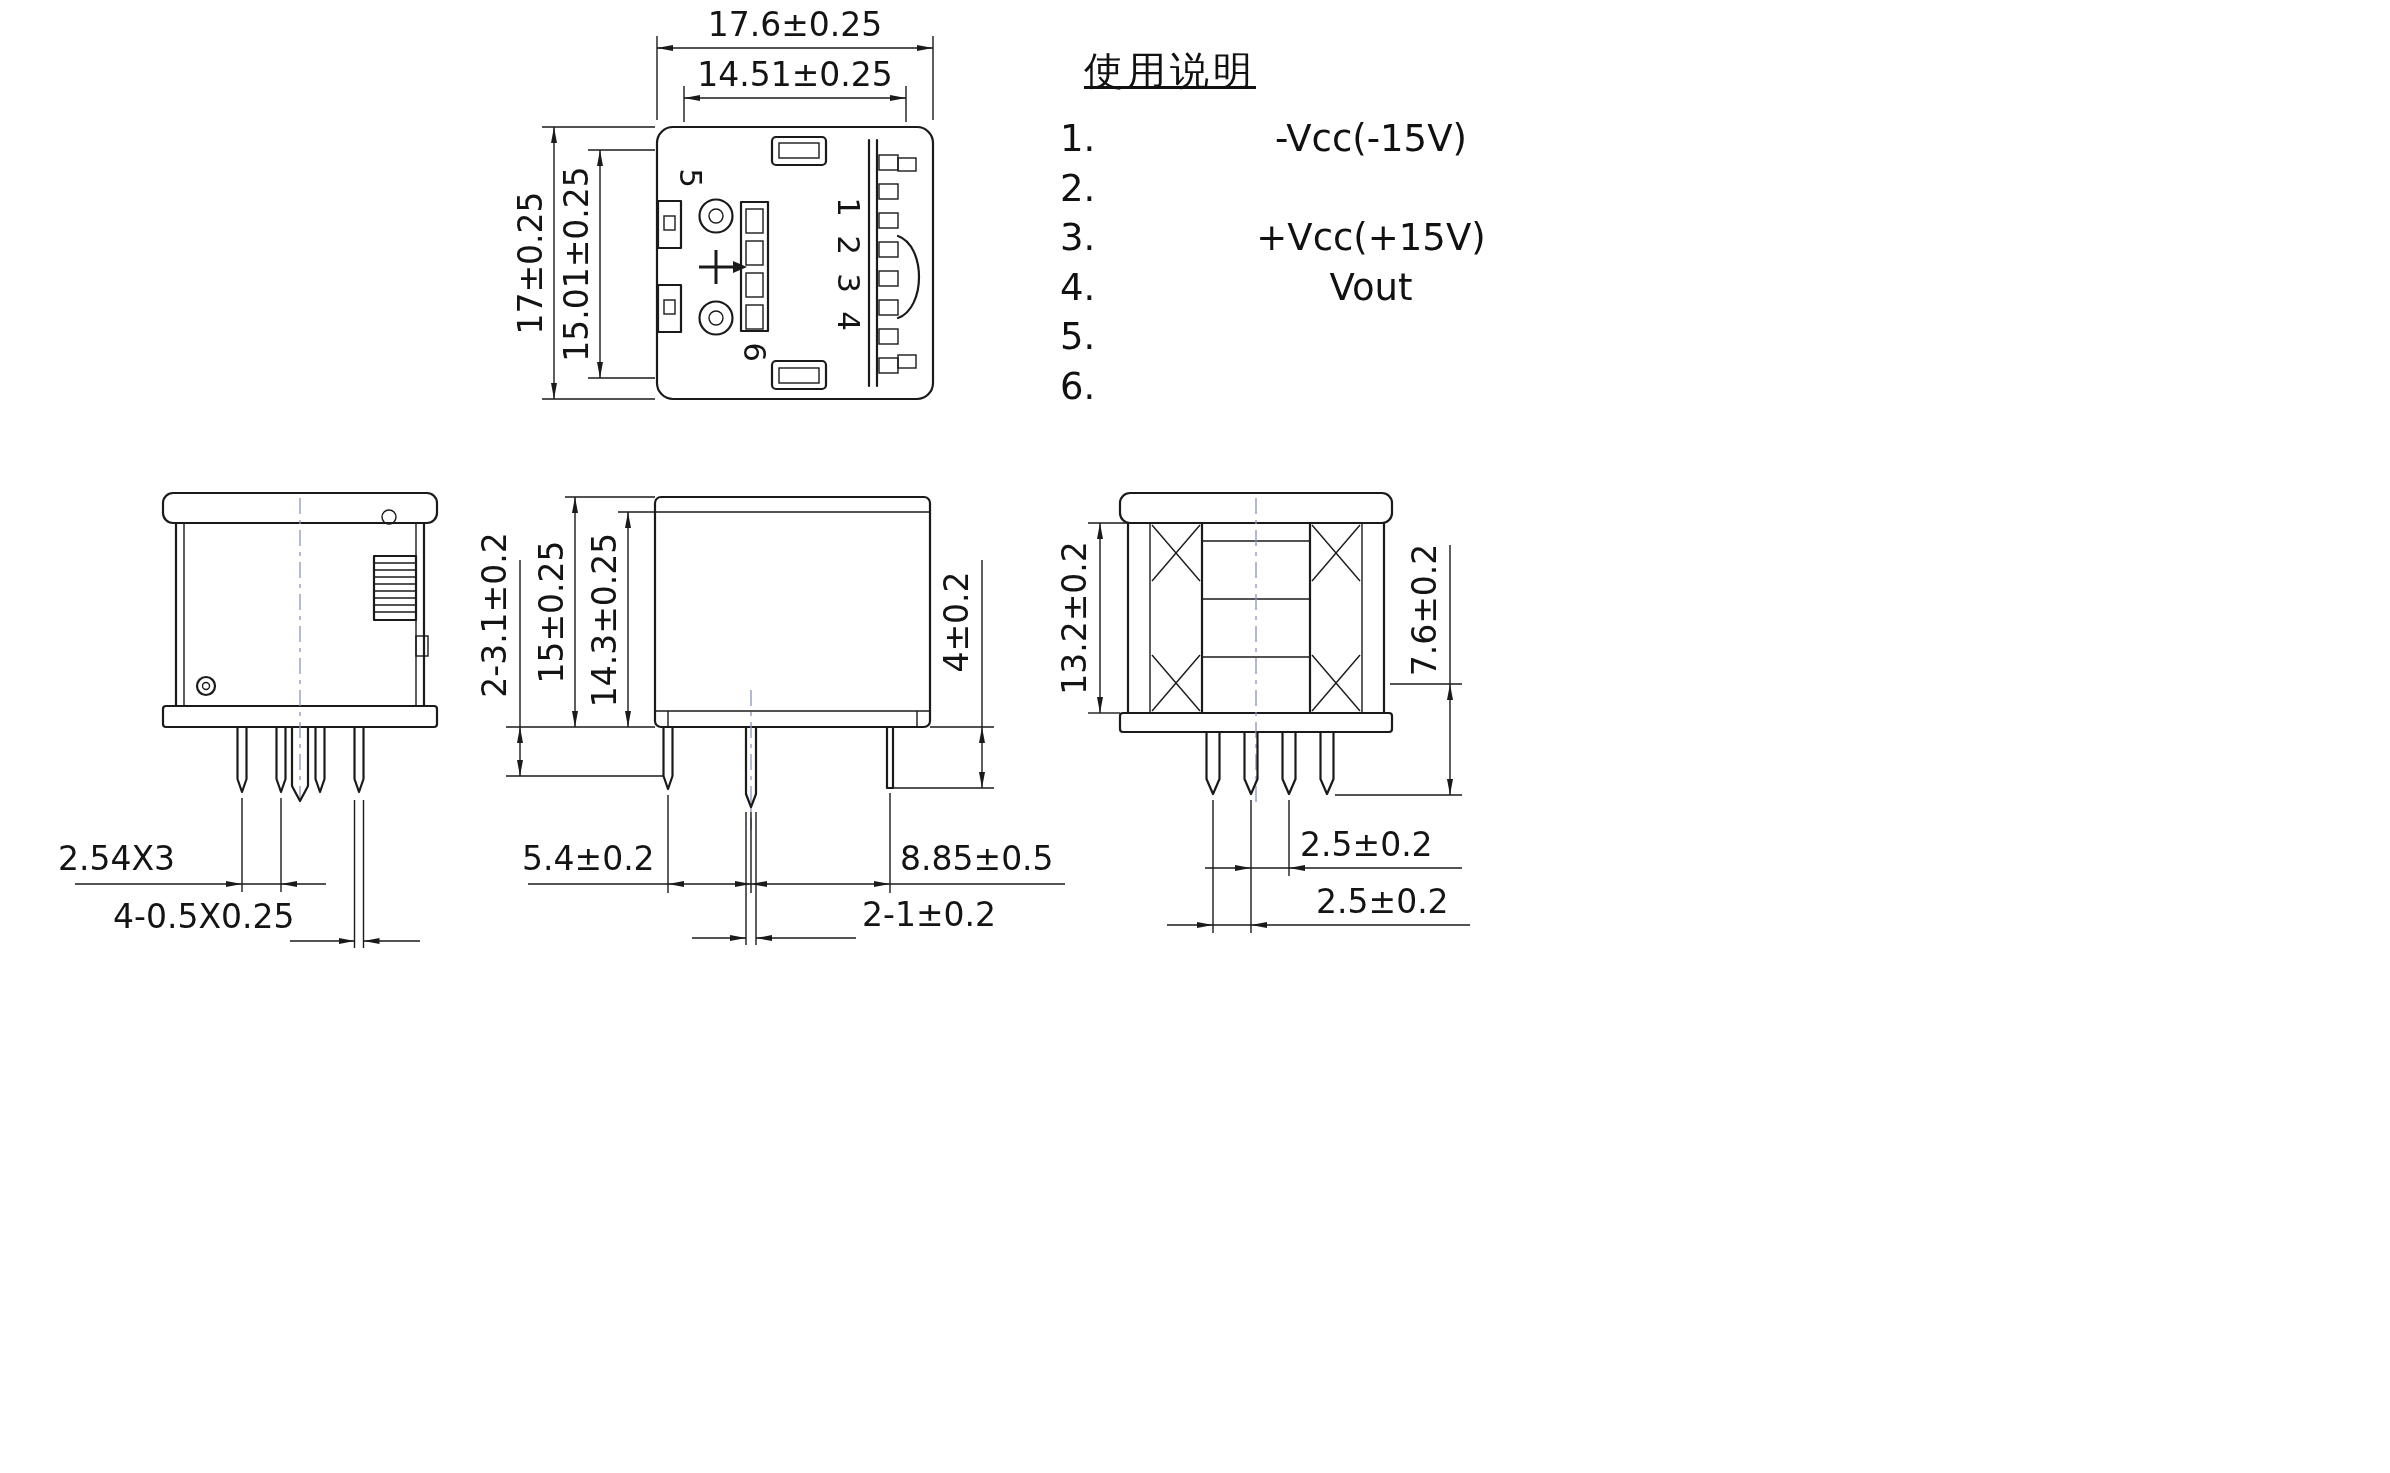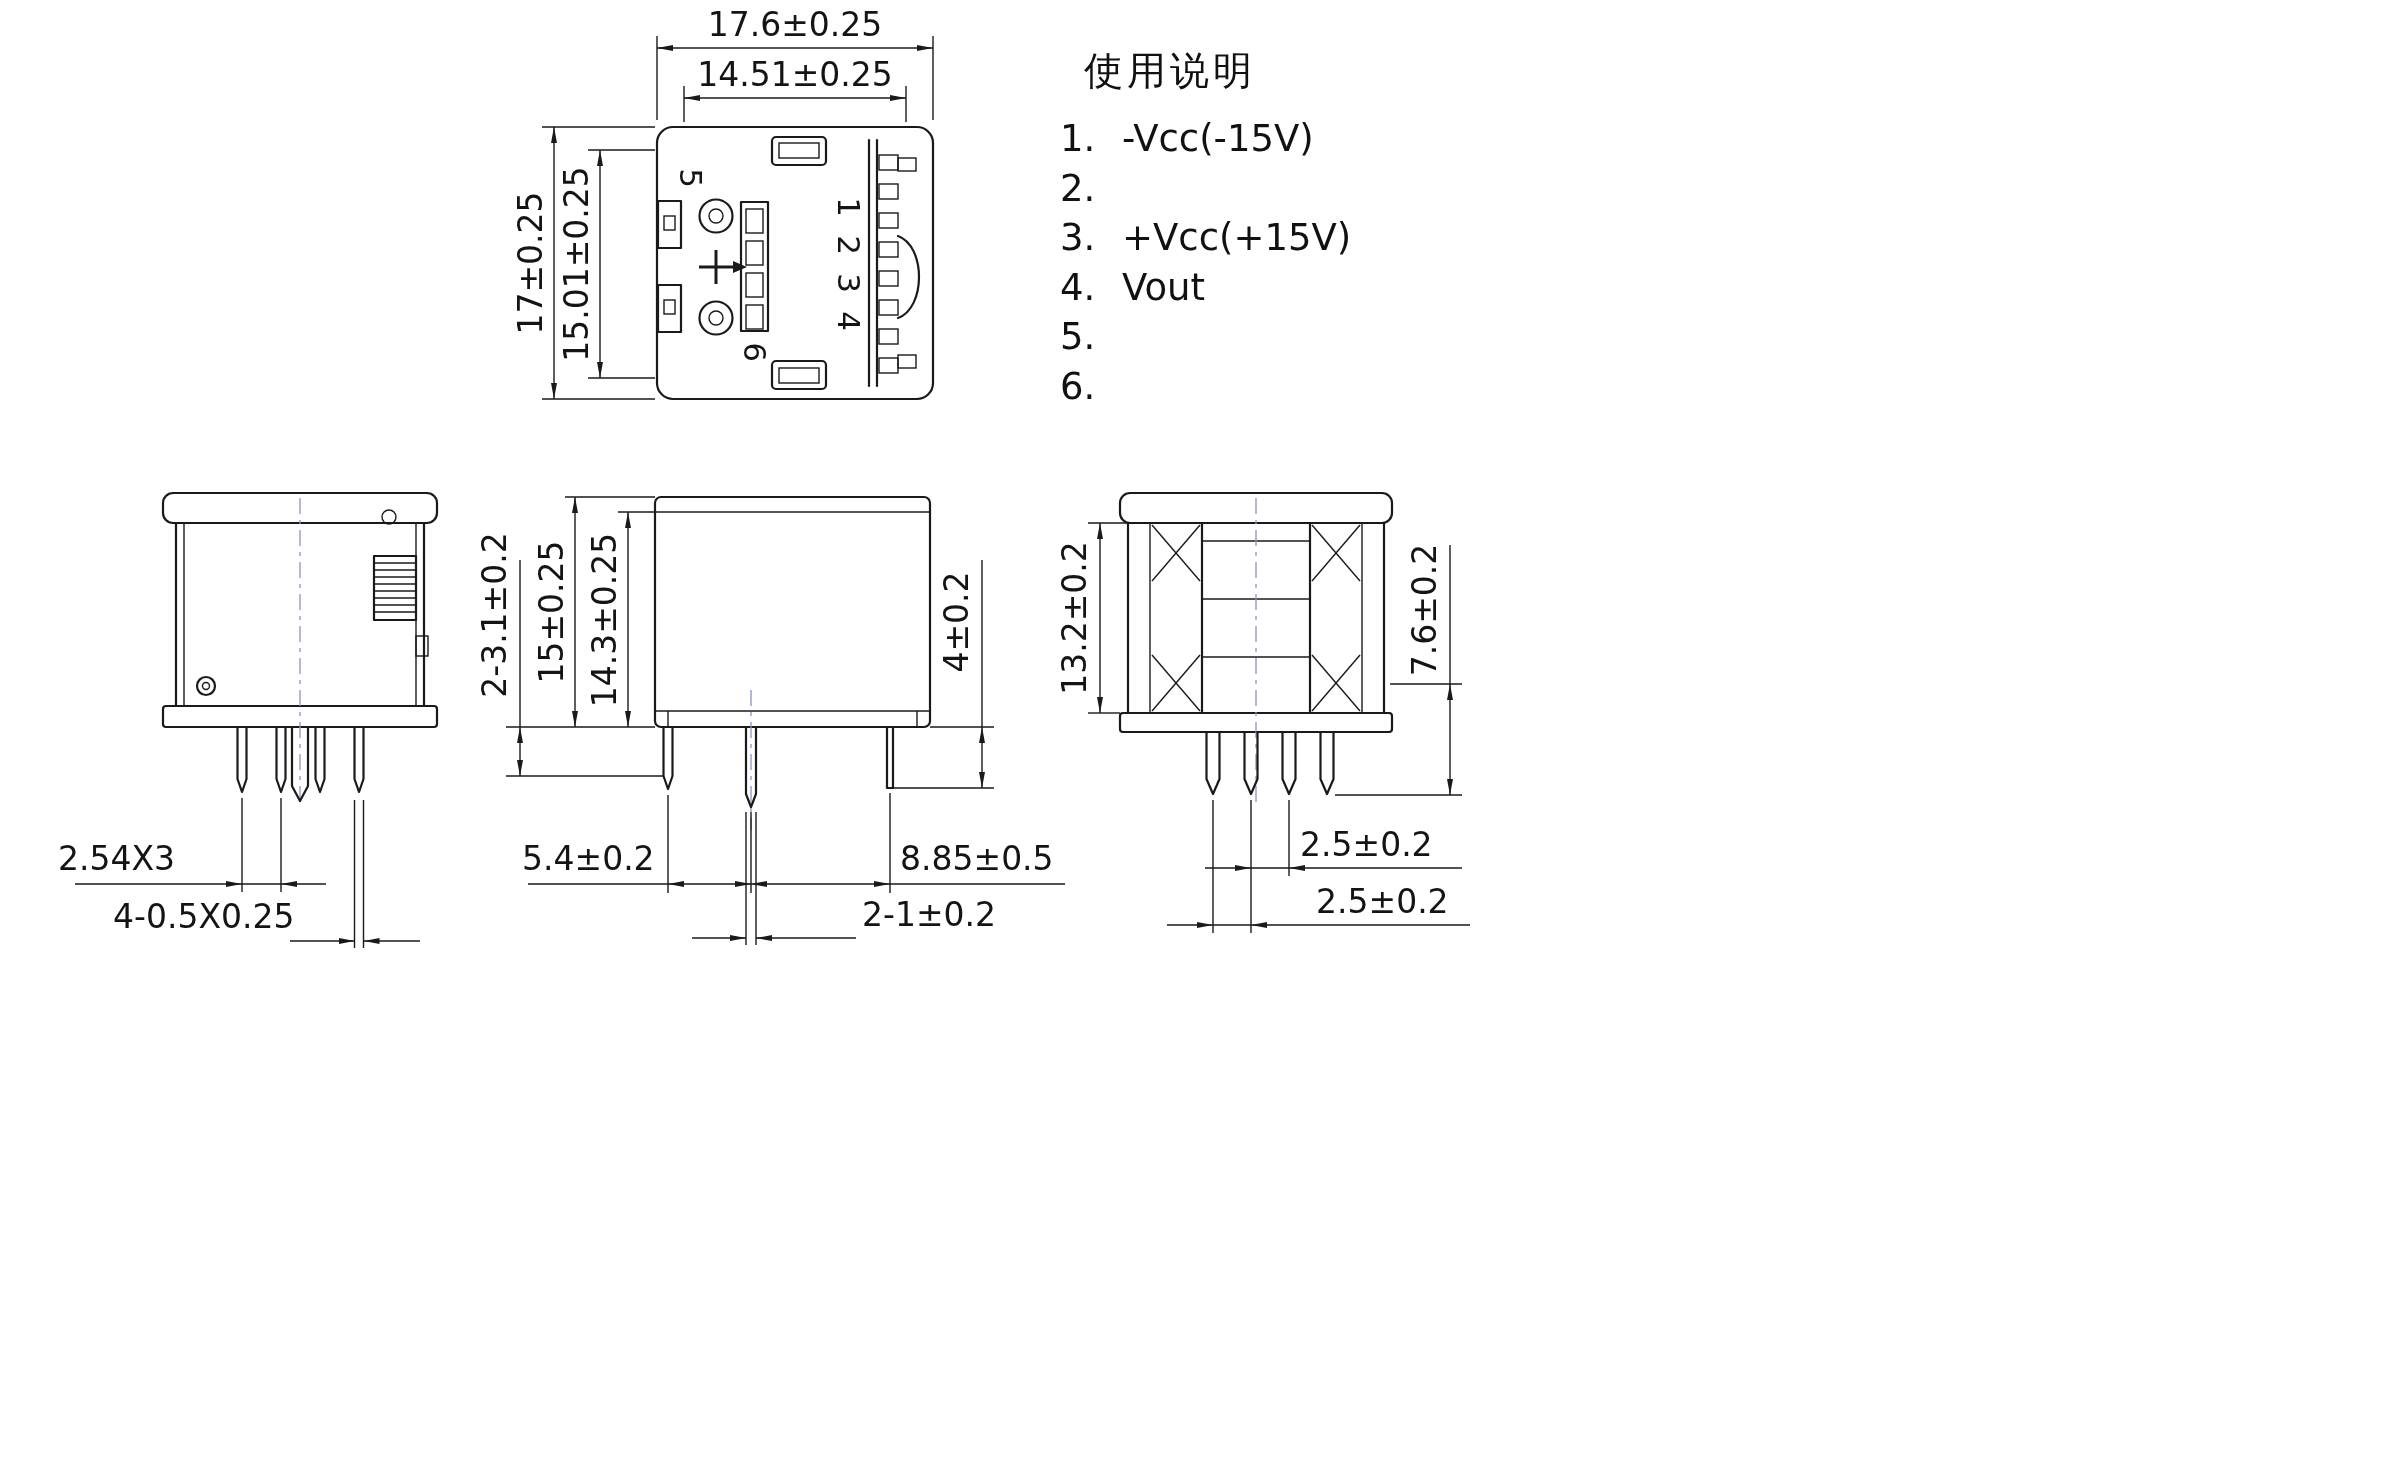--- a/index.html
+++ b/index.html
@@ -16,24 +16,24 @@
   .ae {marker-end:url(#arr);}
 
   
   .dt {font:33px "DejaVu Sans",sans-serif;fill:#141414;}
   .pn {font:31px "DejaVu Sans",sans-serif;fill:#141414;}
   text.mid{text-anchor:middle;}
   .pn{text-anchor:middle;dominant-baseline:middle;}
 
   
   .legend{position:absolute;left:1060px;top:44px;width:560px;color:#111;}
-  .legend-heading{font-size:39px;margin:0 0 16px 24px;letter-spacing:4px;}
+  .legend-heading{font-size:39px;margin:0 0 16px 24px;letter-spacing:4px;text-decoration:underline;}
   .legend-row{display:flex;font-size:37px;line-height:49.5px;}
   .legend-row .num{width:62px;flex:0 0 62px;}
-  .legend-row .lab{flex:1;}
+  .legend-row .lab{flex:1;text-align:center;}
 </style>
 </head>
 <body>
 
 <div class="sheet">
 
 <svg width="2390" height="1473" viewBox="0 0 2390 1473">
   <defs>
     <marker id="arr" viewBox="0 0 16 6" refX="16" refY="3" markerWidth="16" markerHeight="6" markerUnits="userSpaceOnUse" orient="auto-start-reverse">
       <path d="M0,0 L16,3 L0,6 Z" fill="#1a1a1a"></path>

